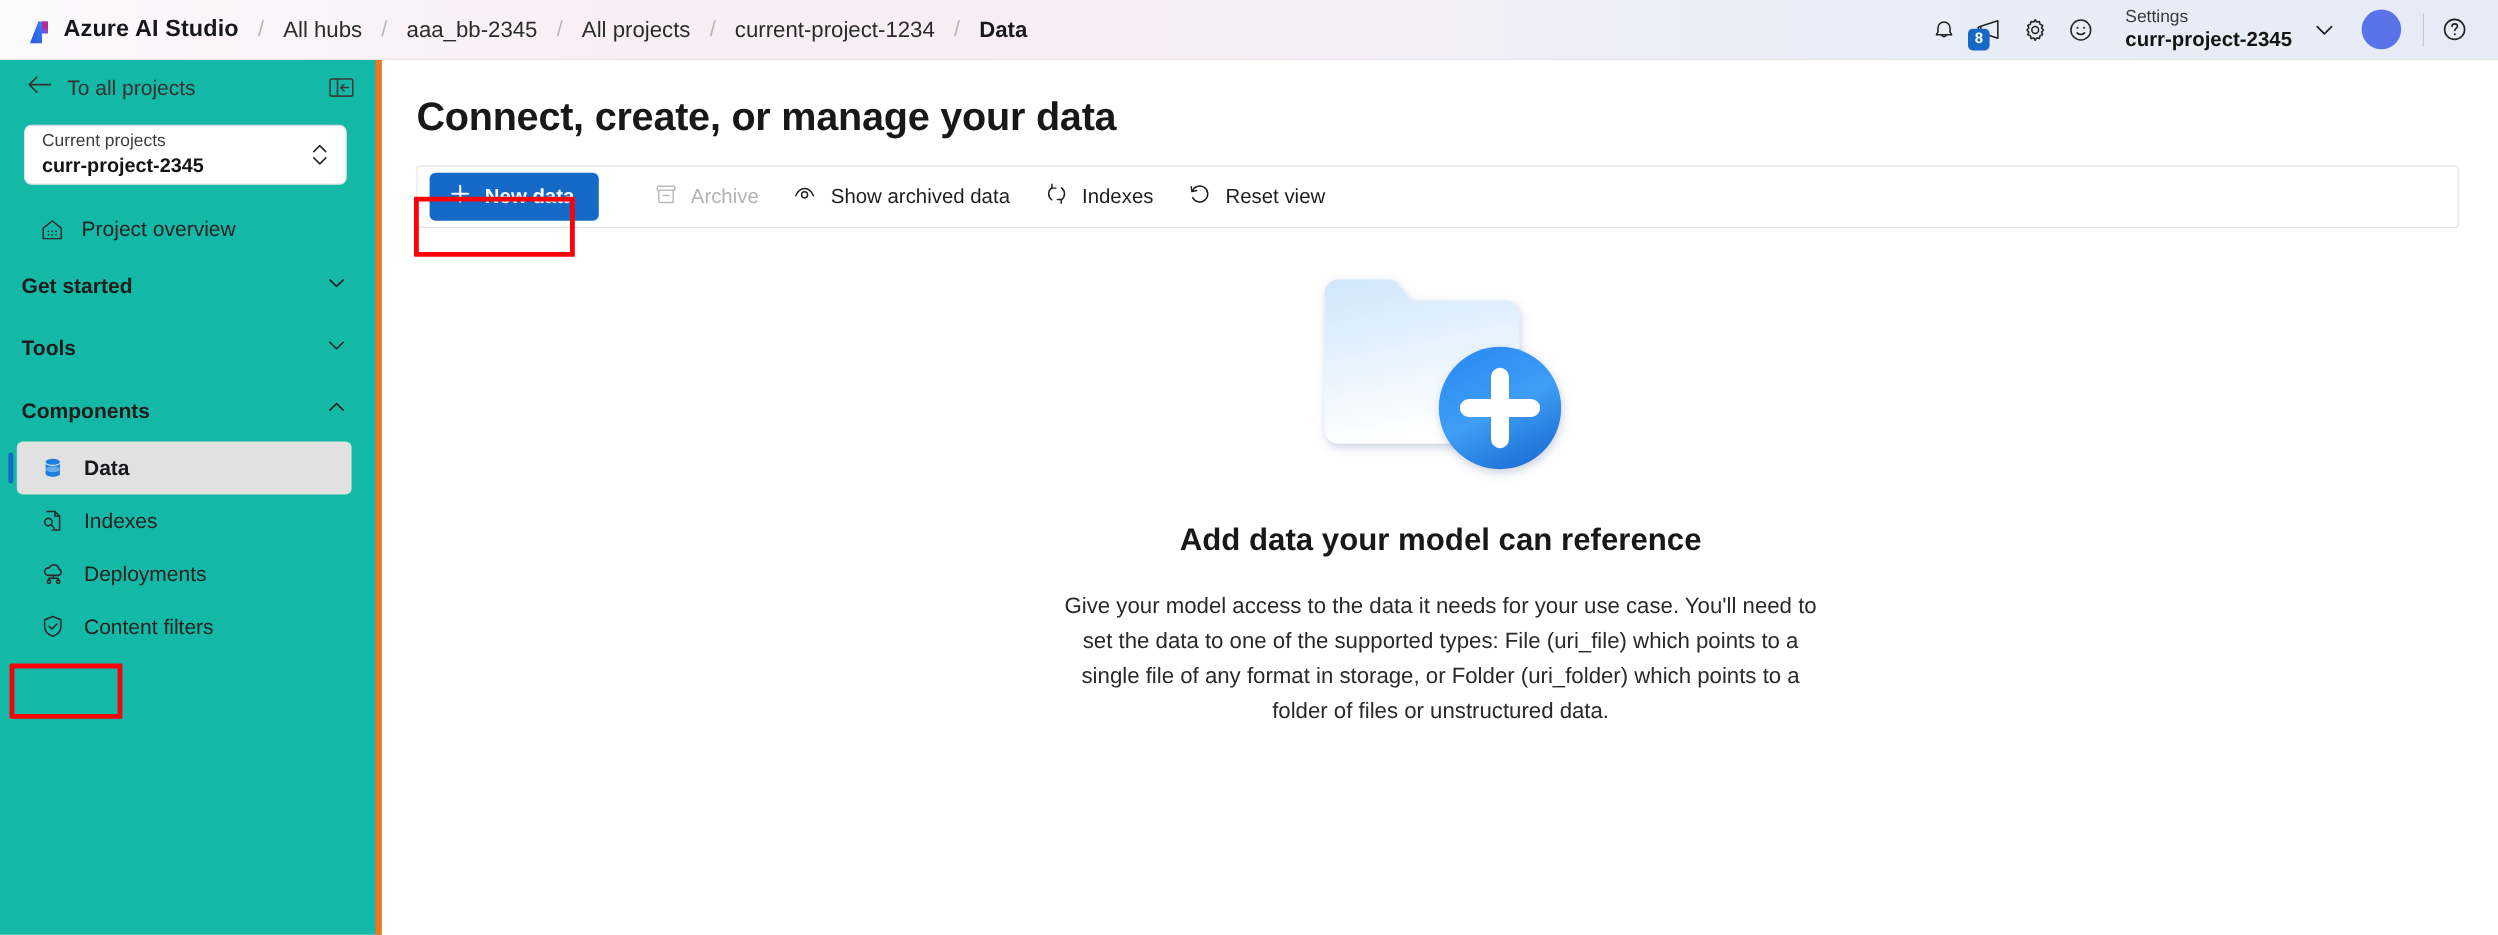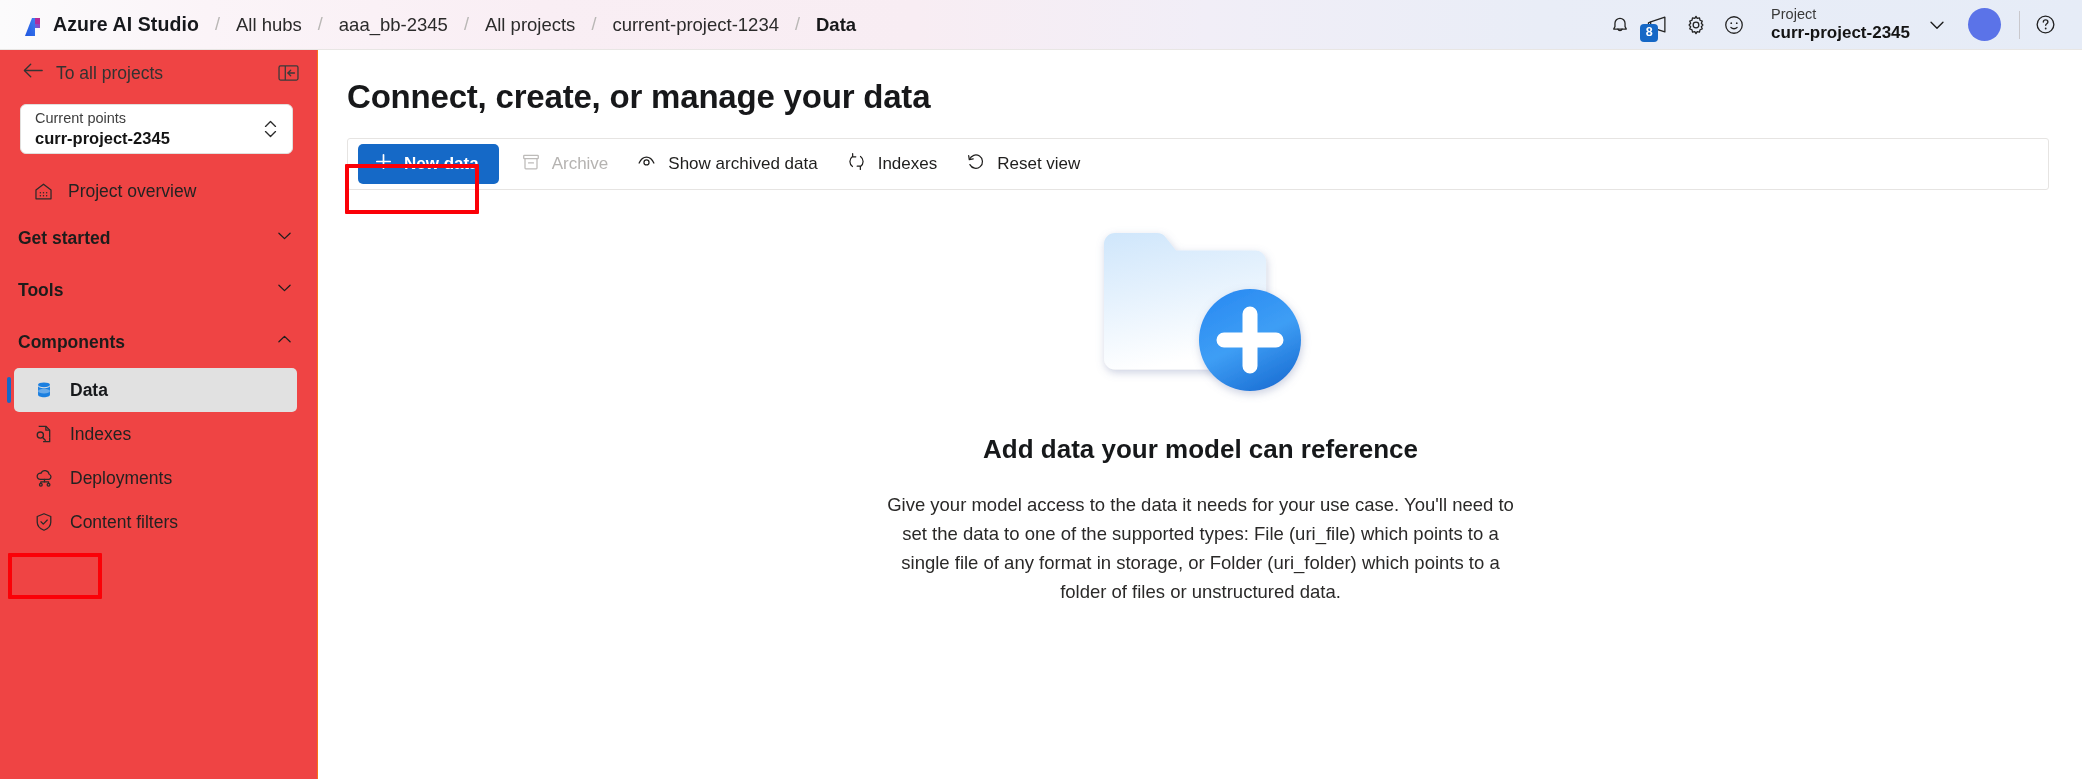--- a/index.html
+++ b/index.html
@@ -69,22 +69,22 @@
     width: 33px; height: 33px; border-radius: 50%;
     background: #5b73e8; margin: 0 12px 0 14px; cursor: pointer;
     flex: 0 0 auto;
   }
   .vsep { width: 1px; height: 28px; background: #c9c8cd; margin: 0 6px; }
 
   
   .sidebar {
     position: absolute; top: 50px; left: 0;
     width: 318px; height: 729px;
-    background: #ef4444;
-    border-right: 1px solid #f97316;
+    background: #14b8a6;
+    border-right: 5px solid #f97316;
     overflow: hidden;
   }
   .side-top {
     display: flex; align-items: center;
     height: 46px; padding: 0 14px 0 22px;
   }
   .back-link {
     display: flex; align-items: center; gap: 12px;
     cursor: pointer; font-size: 17.5px; color: #333231;
   }
@@ -163,21 +163,21 @@
   .tb-btn {
     display: flex; align-items: center; gap: 11px;
     height: 38px; padding: 0 14px; border-radius: 4px;
     font-size: 17px; color: #1f1e1d; cursor: pointer;
     white-space: nowrap; background: transparent; border: none;
     font-family: inherit;
   }
   .tb-btn.primary {
     background: #1569c7; color: #ffffff; font-weight: bold;
     padding: 0 20px 0 16px; height: 40px; border-radius: 5px;
-    margin-right: 8px;
+    margin-right: 32px;
   }
   .tb-btn.disabled { color: #b5b3b1; cursor: default; }
 
   .empty {
     margin-top: 26px; display: flex; flex-direction: column;
     align-items: center;
   }
   .empty-art { width: 230px; height: 190px; }
   .empty-title {
     margin-top: 28px; font-size: 26px; font-weight: bold; color: #16181a;
@@ -251,21 +251,21 @@
     <div class="hicon">
       <svg width="22" height="22" viewBox="0 0 24 24" fill="none" stroke="#222" stroke-width="1.4">
         <circle cx="12" cy="12" r="9"></circle>
         <circle cx="9" cy="10" r=".95" fill="#222" stroke="none"></circle>
         <circle cx="15" cy="10" r=".95" fill="#222" stroke="none"></circle>
         <path d="M8.6 14.6c.9 1 2.1 1.5 3.4 1.5s2.5-.5 3.4-1.5" stroke-linecap="round"></path>
       </svg>
     </div>
 
     <div class="proj-block">
-      <span class="proj-label">Project</span>
+      <span class="proj-label">Settings</span>
       <span class="proj-value">curr-project-2345</span>
     </div>
 
     <div class="chev-down">
       <svg width="22" height="22" viewBox="0 0 24 24" fill="none" stroke="#1b1b1b" stroke-width="1.5">
         <path d="M5.5 9 L12 15.5 L18.5 9" stroke-linecap="round" stroke-linejoin="round"></path>
       </svg>
     </div>
 
     <div class="avatar"></div>
@@ -298,21 +298,21 @@
         <rect x="1" y="2" width="20" height="15" rx="1.6"></rect>
         <path d="M7.6 2 V17"></path>
         <path d="M17.3 9.5 H10.6" stroke-linecap="round"></path>
         <path d="M13.3 6.6 L10.4 9.5 L13.3 12.4" stroke-linecap="round" stroke-linejoin="round"></path>
       </svg>
     </div>
   </div>
 
   <div class="proj-card">
     <div class="proj-card-text">
-      <span class="pc-label">Current points</span>
+      <span class="pc-label">Current projects</span>
       <span class="pc-value">curr-project-2345</span>
     </div>
     <span class="pc-caret">
       <svg width="15" height="24" viewBox="0 0 14 24" fill="none" stroke="#2a2a2a" stroke-width="1.35">
         <path d="M2 9.4 L7 4.4 L12 9.4" stroke-linecap="round" stroke-linejoin="round"></path>
         <path d="M2 14.6 L7 19.6 L12 14.6" stroke-linecap="round" stroke-linejoin="round"></path>
       </svg>
     </span>
   </div>
 

